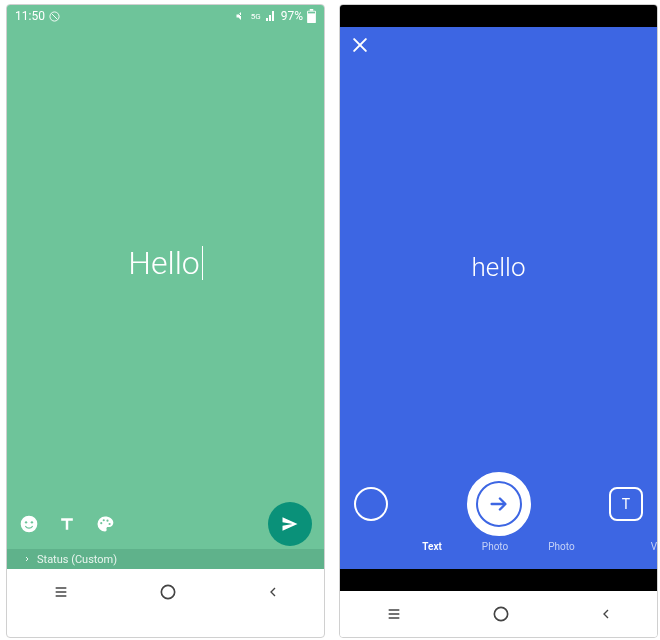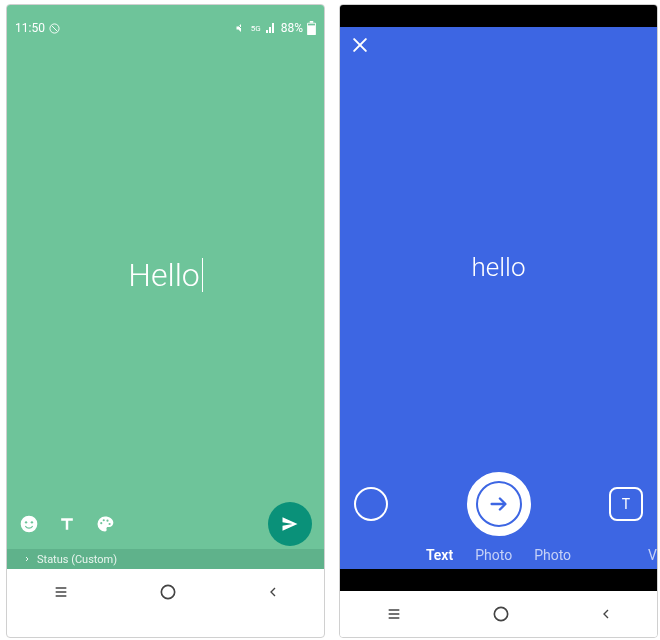--- a/index.html
+++ b/index.html
@@ -1,20 +1,20 @@
 <!DOCTYPE html>
 <html><head>
 <meta charset="utf-8">
 <style>
   html,body{margin:0;padding:0;width:660px;height:640px;background:#fff;font-family:Roboto,Arial,sans-serif;overflow:hidden;}
   .wrap{display:flex;gap:14px;padding:4px 6px;box-sizing:border-box;width:660px;height:640px;}
   .phone{position:relative;flex:0 0 317px;height:632px;border:1px solid #d0d0d0;border-radius:4px;overflow:hidden;background:#fff;display:flex;flex-direction:column;}
   
   .left-top{height:564px;background:#6ec49a;display:flex;flex-direction:column;position:relative;}
-  .statusbar{height:22px;display:flex;justify-content:space-between;align-items:center;padding:12px 8px;color:#fff;font-size:12px;}
+  .statusbar{height:22px;display:flex;justify-content:space-between;align-items:center;padding:0 8px;color:#fff;font-size:12px;}
   .statusbar .right{display:flex;align-items:center;gap:4px;}
   .status-ico{display:inline-flex;align-items:center;}
   .center-text{flex:1;display:flex;align-items:center;justify-content:center;}
   .hello{color:#fff;font-size:32px;font-weight:300;display:flex;align-items:center;}
   .cursor{display:inline-block;width:1px;height:34px;background:#fff;margin-left:2px;}
   .toolrow{height:50px;display:flex;align-items:center;justify-content:space-between;padding:0 12px;}
   .tool-icons{display:flex;gap:18px;align-items:center;}
   .ico{color:#fff;display:inline-flex;}
   .sendbtn{width:44px;height:44px;border-radius:50%;background:#0a9179;display:flex;align-items:center;justify-content:center;}
   .status-strip{height:20px;background:#5fb28b;color:#e8f5ee;font-size:11px;display:flex;align-items:center;padding:0 16px;gap:6px;}
@@ -24,21 +24,21 @@
   .right-phone{flex:0 0 317px;}
   .blackbar{height:22px;background:#000;}
   .blue-area{flex:1;background:#3d66e3;display:flex;flex-direction:column;position:relative;}
   .closebar{height:40px;display:flex;align-items:center;padding:0 10px;}
   .hello2{flex:1;display:flex;align-items:center;justify-content:center;color:#fff;font-size:26px;font-weight:300;}
   .controls{height:74px;display:flex;align-items:center;justify-content:space-between;padding:0 14px;}
   .ringbtn{width:30px;height:30px;border:2px solid #fff;border-radius:50%;}
   .bigbtn{width:58px;height:58px;border-radius:50%;border:3px solid #fff;display:flex;align-items:center;justify-content:center;background:#fff;}
   .bigbtn-inner{width:42px;height:42px;border-radius:50%;border:2px solid #3d66e3;display:flex;align-items:center;justify-content:center;}
   .sqT{width:30px;height:30px;border:2px solid #fff;border-radius:8px;display:flex;align-items:center;justify-content:center;color:#fff;font-size:14px;}
-  .tabs{height:28px;display:flex;align-items:center;justify-content:center;gap:22px;color:#c6d2f7;font-size:14px;}
+  .tabs{height:28px;display:flex;justify-content:center;gap:40px;color:#c6d2f7;font-size:10px;}
   .tabs .active{color:#fff;font-weight:600;}
   .vcut{position:absolute;right:0;}
 </style>
 </head>
 <body>
 
 <div class="wrap">
 
   <div class="phone">
     <div class="left-top">
@@ -58,21 +58,21 @@
                 <path d="M3 9v6h4l5 5V4L7 9H3z"></path>
                 <line x1="2" y1="2" x2="22" y2="22" stroke="#6ec49a" stroke-width="2"></line>
               </svg>
           </span>
           <span class="status-ico" style="font-size:8px;color:#fff;">5G</span>
           <span class="status-ico">
             <svg width="12" height="12" viewBox="0 0 24 24" fill="#fff">
                 <path d="M2 22h4v-6H2v6zm6 0h4V10H8v12zm6 0h4V2h-4v20z"></path>
               </svg>
           </span>
-          <span>88%</span>
+          <span>97%</span>
           <span class="status-ico">
             <svg width="9" height="14" viewBox="0 0 10 16" fill="#fff">
                 <rect x="0" y="2" width="10" height="14" rx="1"></rect>
                 <rect x="3" y="0" width="4" height="2"></rect>
                 <rect x="1" y="3" width="8" height="2" fill="#6ec49a"></rect>
               </svg>
           </span>
         </span>
       </div>
 

